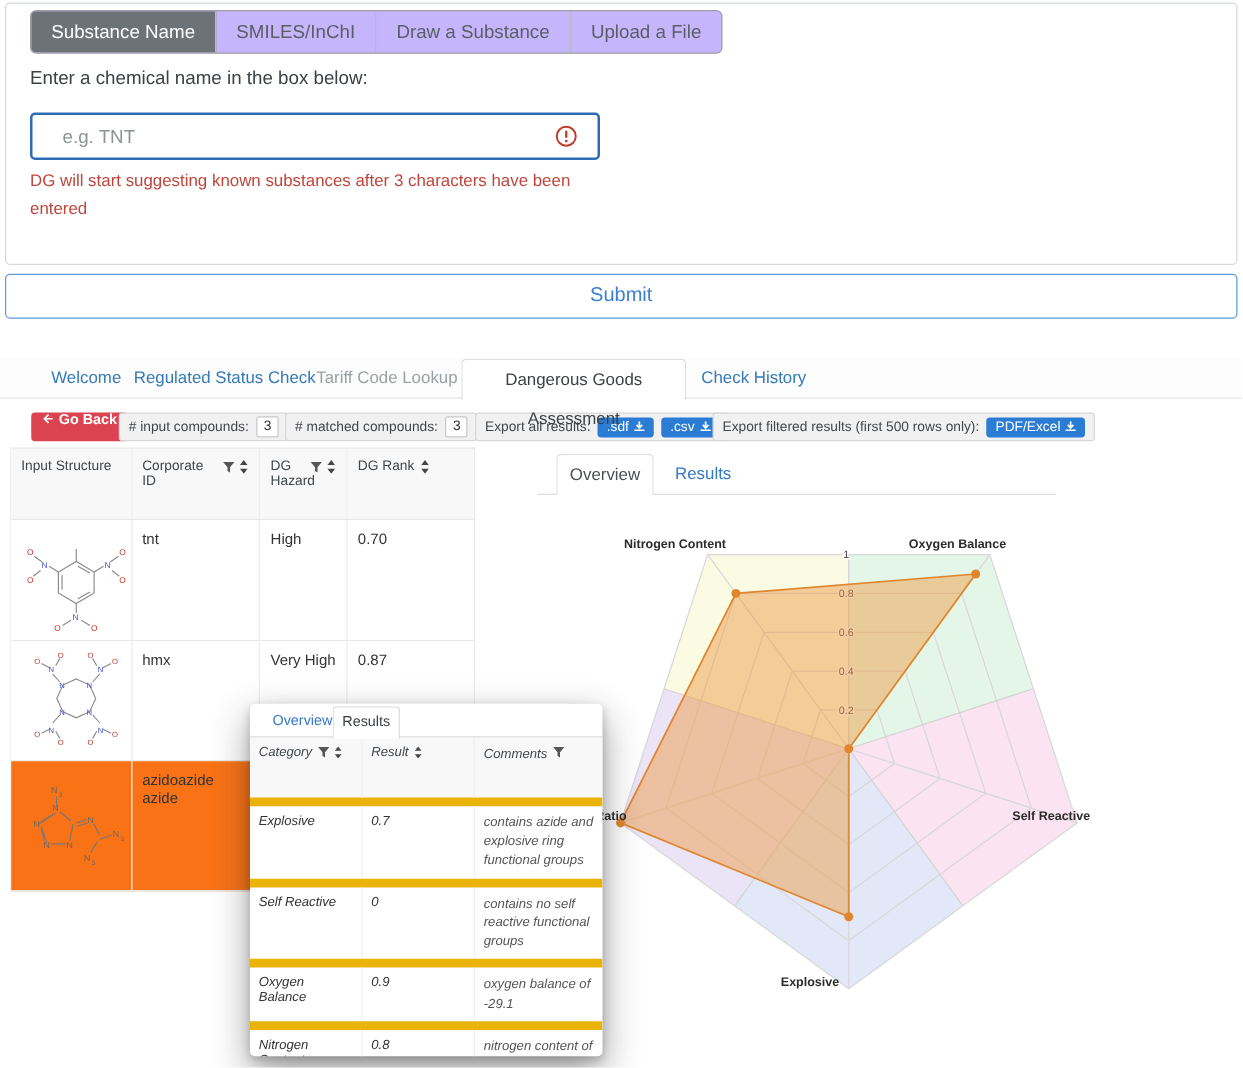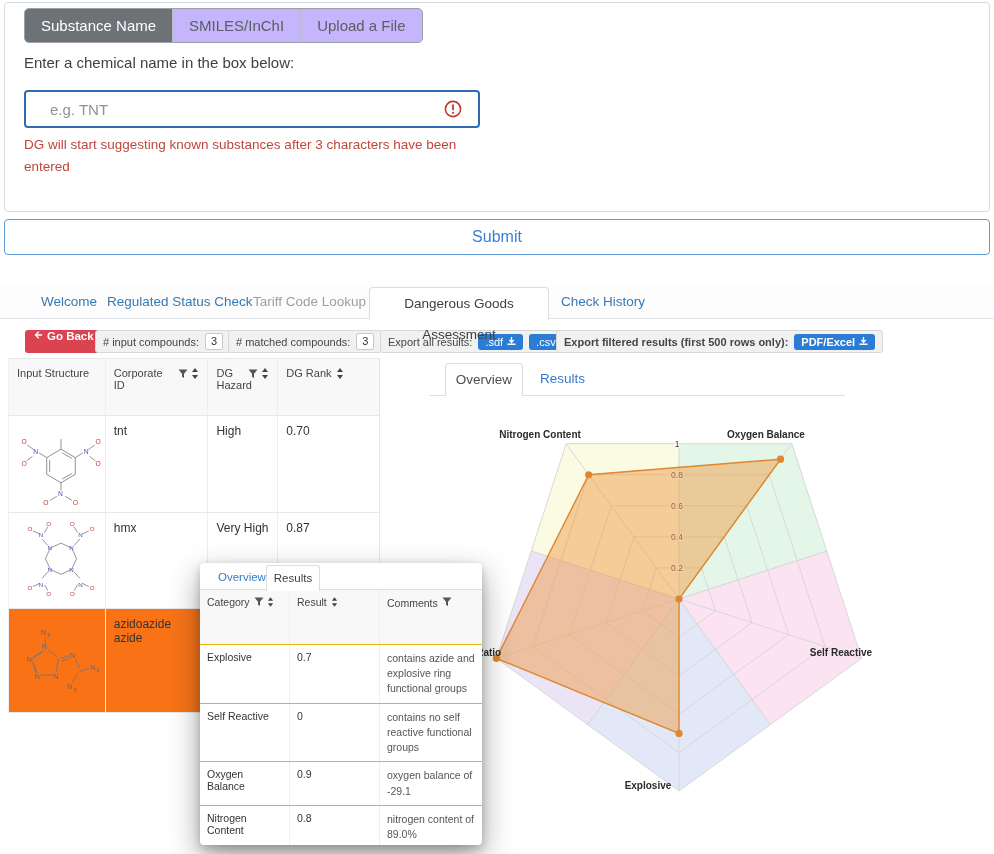--- a/index.html
+++ b/index.html
@@ -79,37 +79,38 @@
   
   .popup { left:200px; top:563px; width:282px; height:282px; background:#fff;
            border-radius:4px; box-shadow:0 12px 30px rgba(40,40,40,.45), 0 3px 8px rgba(0,0,0,.2);
            z-index:20; overflow:hidden; font-size:10.5px; }
   .popup-tabs { position:relative; height:27px; border-bottom:1px solid #ddd; margin:0 0 0 0; }
   .popup-tab-link { position:absolute; left:18px; top:8px; color:#3579c8; font-size:11.5px; cursor:pointer; }
   .popup-tab-active { position:absolute; left:66px; top:2px; width:54px; height:26px;
         background:#fff; border:1px solid #ddd; border-bottom:none; border-radius:3px 3px 0 0;
         text-align:center; line-height:24px; color:#3c4146; font-size:11.5px; z-index:2; }
   .ptable { width:100%; }
-  .prow { display:flex; border-bottom:1px solid #eab308; }
+  .prow { display:flex; border-bottom:7px solid #eab308;font-style:italic; }
   .prow.header { background:#f8f8f8; height:55px; color:#41464b; }
   .pc { padding:6px 7px; border-right:1px solid #efefef; }
   .pc:last-child { border-right:none; }
   .pc1 { width:90px; } .pc2 { width:90px; } .pc3 { width:102px; color:#555; line-height:1.45; }
   .prow:not(.header) { min-height:41px; }
 
   svg.glyph { display:block; }
 </style>
 </head>
 <body>
 
 <div class="abs form-card"></div>
 
 <div class="abs tabgroup">
   <div class="tg-tab active">Substance Name</div>
   <div class="tg-tab">SMILES/InChI</div>
+  <div class="tg-tab">Draw a Substance</div>
   <div class="tg-tab">Upload a File</div>
 </div>
 
 <div class="abs prompt">Enter a chemical name in the box below:</div>
 
 <input class="abs name-input" value="" placeholder="e.g. TNT" style="">
 <span class="abs warn-icon">
   <svg class="glyph" width="18" height="18" viewBox="0 0 18 18">
     <circle cx="9" cy="9" r="7.6" fill="none" stroke="#c0392b" stroke-width="1.6"></circle>
     <line x1="9" y1="4.6" x2="9" y2="10.2" stroke="#c0392b" stroke-width="1.8"></line>
@@ -152,21 +153,21 @@
       </svg>
   </span>
   <span class="mini-btn">
     <span>.csv</span>
     <svg class="glyph" width="9" height="9" viewBox="0 0 10 10">
         <path d="M5 0 V5 M2.5 3.2 L5 6 L7.5 3.2 M0.5 8 H9.5" fill="none" stroke="#fff" stroke-width="1.5"></path>
       </svg>
   </span>
 </div>
 
-<div class="abs chip" style="left:556px;font-weight:bold;">
+<div class="abs chip" style="left:570px;">
   <span>Export filtered results (first 500 rows only):</span>
   <span class="mini-btn">
     <span>PDF/Excel</span>
     <svg class="glyph" width="9" height="9" viewBox="0 0 10 10">
         <path d="M5 0 V5 M2.5 3.2 L5 6 L7.5 3.2 M0.5 8 H9.5" fill="none" stroke="#fff" stroke-width="1.5"></path>
       </svg>
   </span>
 </div>
 
 <div class="abs rtable">

